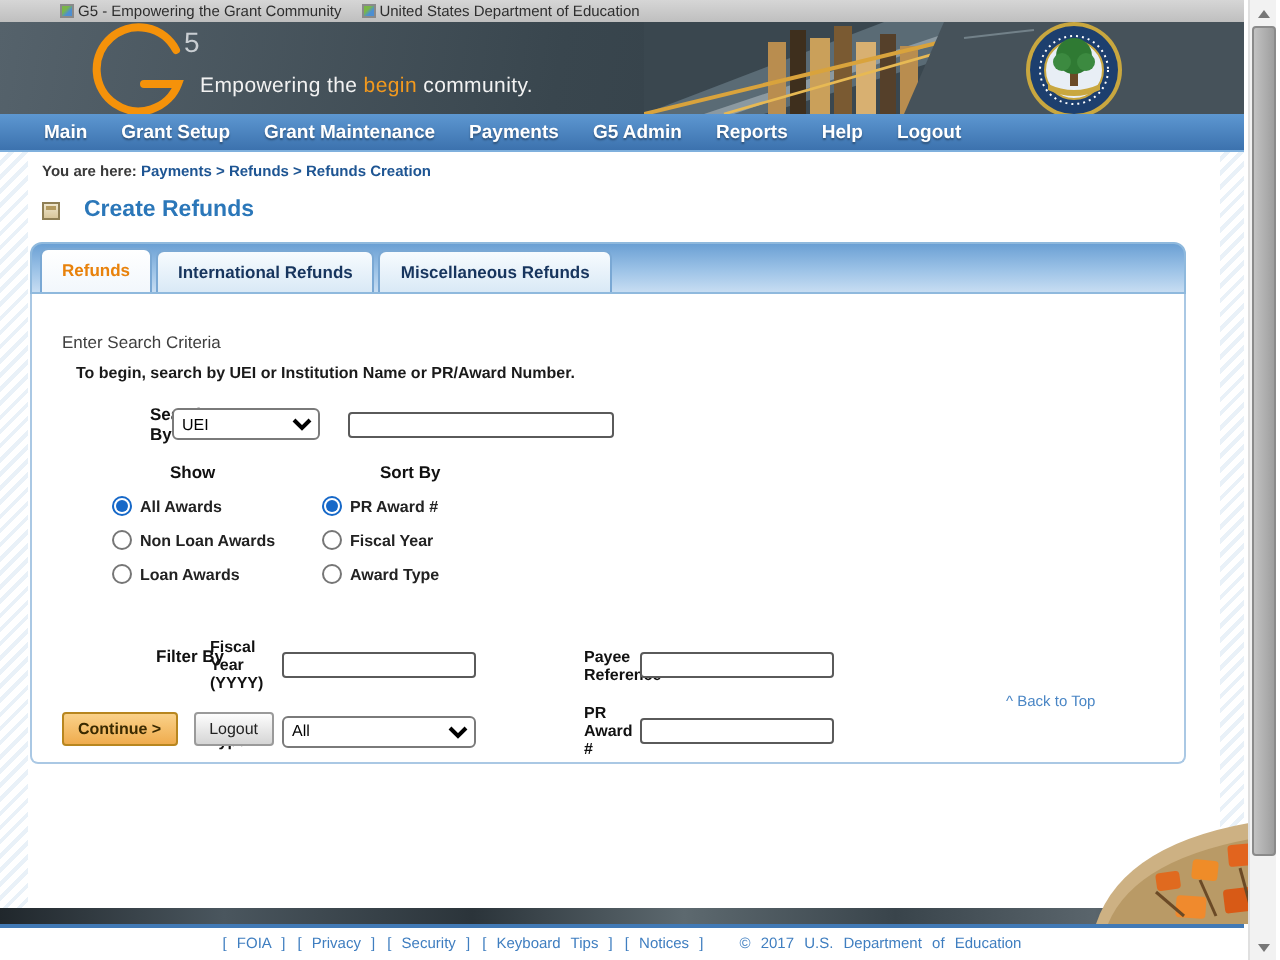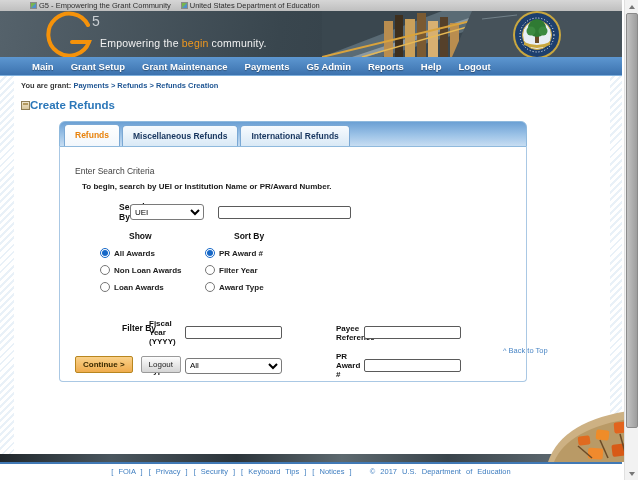--- a/index.html
+++ b/index.html
@@ -17,40 +17,40 @@
   
   .banner{position:relative;height:46px;background:linear-gradient(100deg,#55626b,#39464e 45%,#2c373f);overflow:hidden;}
   .banner svg{position:absolute;right:0;top:0;}
   .logo-g{position:absolute;left:38px;top:-2px;width:60px;height:52px;}
   .logo-5{position:absolute;left:92px;top:2px;color:#c9ced2;font-size:14px;font-weight:400;}
   .tagline{position:absolute;left:100px;top:26px;font-size:10.5px;color:#f2f2f2;letter-spacing:.2px;}
   .tagline .hl{color:#f2991e;}
 
   
   .nav{height:19px;background:linear-gradient(#5d97d1,#3c72ae);border-bottom:1px solid #7fb0dd;
-    display:flex;align-items:center;gap:17px;padding-left:32px;font-size:9.5px;font-weight:bold;color:#fff;}
+    display:flex;align-items:center;gap:17px;padding-left:22px;font-size:9.5px;font-weight:bold;color:#fff;}
   .nav-item{cursor:pointer;white-space:nowrap;text-shadow:0 1px 1px rgba(0,0,0,.35);}
 
   
   .main{position:relative;height:378px;
     background:repeating-linear-gradient(135deg,#ffffff 0 3px,#e9f1f8 3px 5px);}
   .content-col{position:absolute;left:14px;top:0;width:596px;height:100%;background:#fff;}
 
   .breadcrumb{padding:5px 0 0 7px;font-size:7.5px;font-weight:bold;}
   .breadcrumb .pre{color:#3a3a3a;}
   .breadcrumb .path{color:#1e5593;}
 
-  .heading-row{display:flex;align-items:center;gap:0;margin:9px 0 0 7px;}
+  .heading-row{display:flex;align-items:center;gap:12px;margin:9px 0 0 7px;}
   .heading-icon{width:9px;height:9px;border:1px solid #8f7f54;background:
     linear-gradient(#efe6cd,#d9c79b);position:relative;}
   .heading-icon:before{content:"";position:absolute;left:1px;top:1px;right:1px;height:2px;background:#b49a5e;}
   .page-title{font-size:11.5px;font-weight:bold;color:#2b77b9;}
 
   
-  .tab-wrap{position:absolute;left:1px;top:45px;width:468px;margin-left:44px;}
+  .tab-wrap{position:absolute;left:1px;top:45px;width:578px;}
   .tab-strip{height:26px;border:1px solid #8fb9dd;border-radius:6px 6px 0 0;
     background:linear-gradient(#6ba0d4,#9dc3e7 55%,#c7ddf2);display:flex;align-items:flex-end;padding:0 0 0 4px;}
   .tab{height:21px;line-height:20px;padding:0 10px;font-size:8.5px;font-weight:bold;
     border:1px solid #7aa8d4;border-bottom:none;border-radius:4px 4px 0 0;margin-right:2px;cursor:pointer;
     background:linear-gradient(#f7fbfe,#d9e9f6);color:#17355e;white-space:nowrap;}
   .tab.active{background:linear-gradient(#ffffff,#f2f7fc);color:#e8820c;height:22px;}
   .panel{border:1px solid #aac8e4;border-top:none;border-radius:0 0 4px 4px;background:#fff;height:235px;position:relative;font-size:8.5px;color:#222;}
 
   .sec-title{position:absolute;left:15px;top:19px;color:#3f3f3f;font-size:8.5px;}
   .instructions{position:absolute;left:22px;top:35px;font-size:8px;font-weight:bold;color:#1a1a1a;}
@@ -168,34 +168,34 @@
       <span class="nav-item">G5 Admin</span>
       <span class="nav-item">Reports</span>
       <span class="nav-item">Help</span>
       <span class="nav-item">Logout</span>
     </div>
 
     <div class="main">
       <div class="content-col">
 
         <div class="breadcrumb">
-          <span class="pre">You are grant:</span>
+          <span class="pre">You are here:</span>
           <span class="path">Payments &gt; Refunds &gt; Refunds Creation</span>
         </div>
 
         <div class="heading-row">
           <span class="heading-icon"></span>
           <span class="page-title">Create Refunds</span>
         </div>
 
         <div class="tab-wrap">
           <div class="tab-strip">
             <span class="tab active">Refunds</span>
+            <span class="tab">International Refunds</span>
             <span class="tab">Miscellaneous Refunds</span>
-            <span class="tab">International Refunds</span>
           </div>
 
           <div class="panel">
             <div class="sec-title">Enter Search Criteria</div>
             <div class="instructions">To begin, search by UEI or Institution Name or PR/Award Number.</div>
 
             <div class="searchby-row">
               <span class="lbl">Search By</span>
               <select class="sel-searchby">
                 <option>UEI</option>
@@ -220,21 +220,21 @@
                 </label>
               </div>
               <div class="rcol rcol2">
                 <span class="lbl">Sort By</span>
                 <label class="radio-row">
                   <input type="radio" name="sort" checked="true" style="">
                   <span>PR Award #</span>
                 </label>
                 <label class="radio-row">
                   <input type="radio" name="sort" style="">
-                  <span>Filter Year</span>
+                  <span>Fiscal Year</span>
                 </label>
                 <label class="radio-row">
                   <input type="radio" name="sort" style="">
                   <span>Award Type</span>
                 </label>
               </div>
             </div>
 
             <div class="lbl filter-lbl">Filter By</div>
             <div class="filter-grid">

